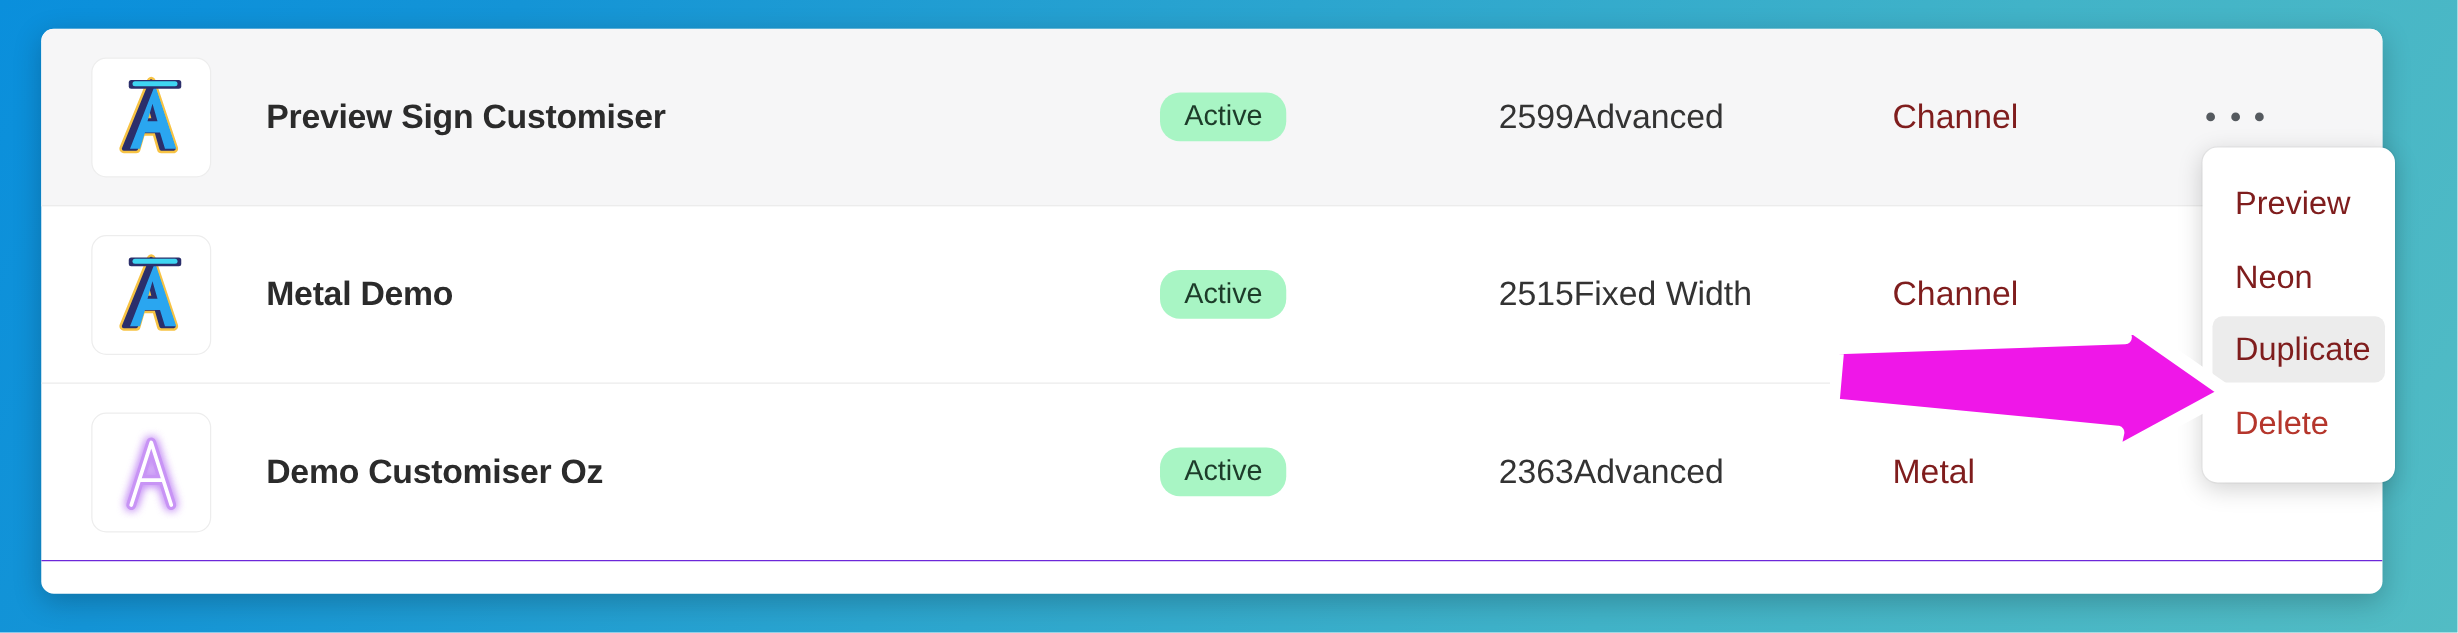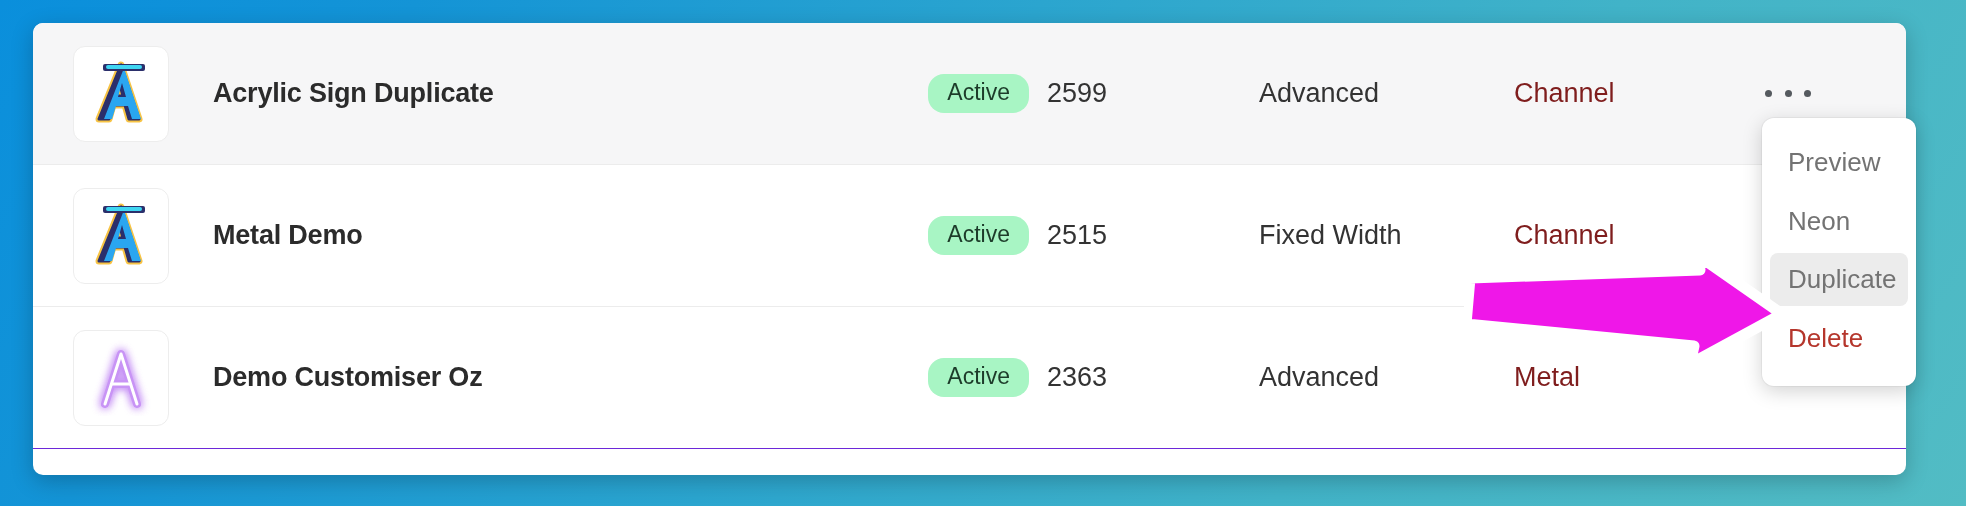--- a/index.html
+++ b/index.html
@@ -90,21 +90,21 @@
     border-radius: 16px;
     padding: 7px 19px 9px 19px;
     line-height: 1;
   }
 
   
   .cell-id {
     flex: 0 0 230px;
     font-size: 27px;
     color: #333333;
-    text-align: left;
+    text-align: right;
     padding-left: 18px;
   }
 
   
   .cell-type {
     flex: 0 0 255px;
     font-size: 27px;
     color: #333333;
   }
 
@@ -145,21 +145,21 @@
     top: 118px;
     width: 154px;
     background: #ffffff;
     border-radius: 12px;
     box-shadow: 0 5px 20px rgba(0,0,0,0.18), 0 0 0 1px rgba(0,0,0,0.04);
     padding: 12px 0 16px 0;
     z-index: 40;
   }
   .menu-item {
     font-size: 26px;
-    color: #737373;
+    color: #7f1d1d;
     padding: 10px 0 10px 18px;
     margin: 6px 8px;
     border-radius: 8px;
     line-height: 1.25;
     cursor: pointer;
     white-space: nowrap;
   }
   .menu-item.active { background: #ececec; }
   .menu-item.danger { color: #b5362c; }
 
@@ -190,21 +190,21 @@
                 <path d="M32 4 L50 58 L40 58 L36 44 L24 44 L20 58 L10 58 Z M30 20 L26 35 L34 35 Z" fill="#2b2f6b" stroke="#2b2f6b" stroke-width="3" stroke-linejoin="round"></path>
                 <path d="M35 7 L52 58 L43 58 L39 45 L27 45 L23 58 L15 58 Z M33 22 L29 36 L37 36 Z" fill="#2aa6f0"></path>
                 <path d="M9 5 L57 5 L57 11 L9 11 Z" fill="#2b2f6b" opacity="0.0"></path>
                 <rect x="14" y="3" width="42" height="7" rx="2" fill="#2b2f6b"></rect>
                 <rect x="17" y="4" width="36" height="4" rx="2" fill="#3fd6f2"></rect>
               </g>
             </svg>
           </span>
         </div>
       </div>
-      <div class="cell-name">Acrylic Sign Duplicate</div>
+      <div class="cell-name">Preview Sign Customiser</div>
       <div class="cell-status">
         <span class="badge">Active</span>
       </div>
       <div class="cell-id">2599</div>
       <div class="cell-type">Advanced</div>
       <div class="cell-style">Channel</div>
       <div class="cell-actions">
         <div class="dots">
           <span></span>
             <span></span>

